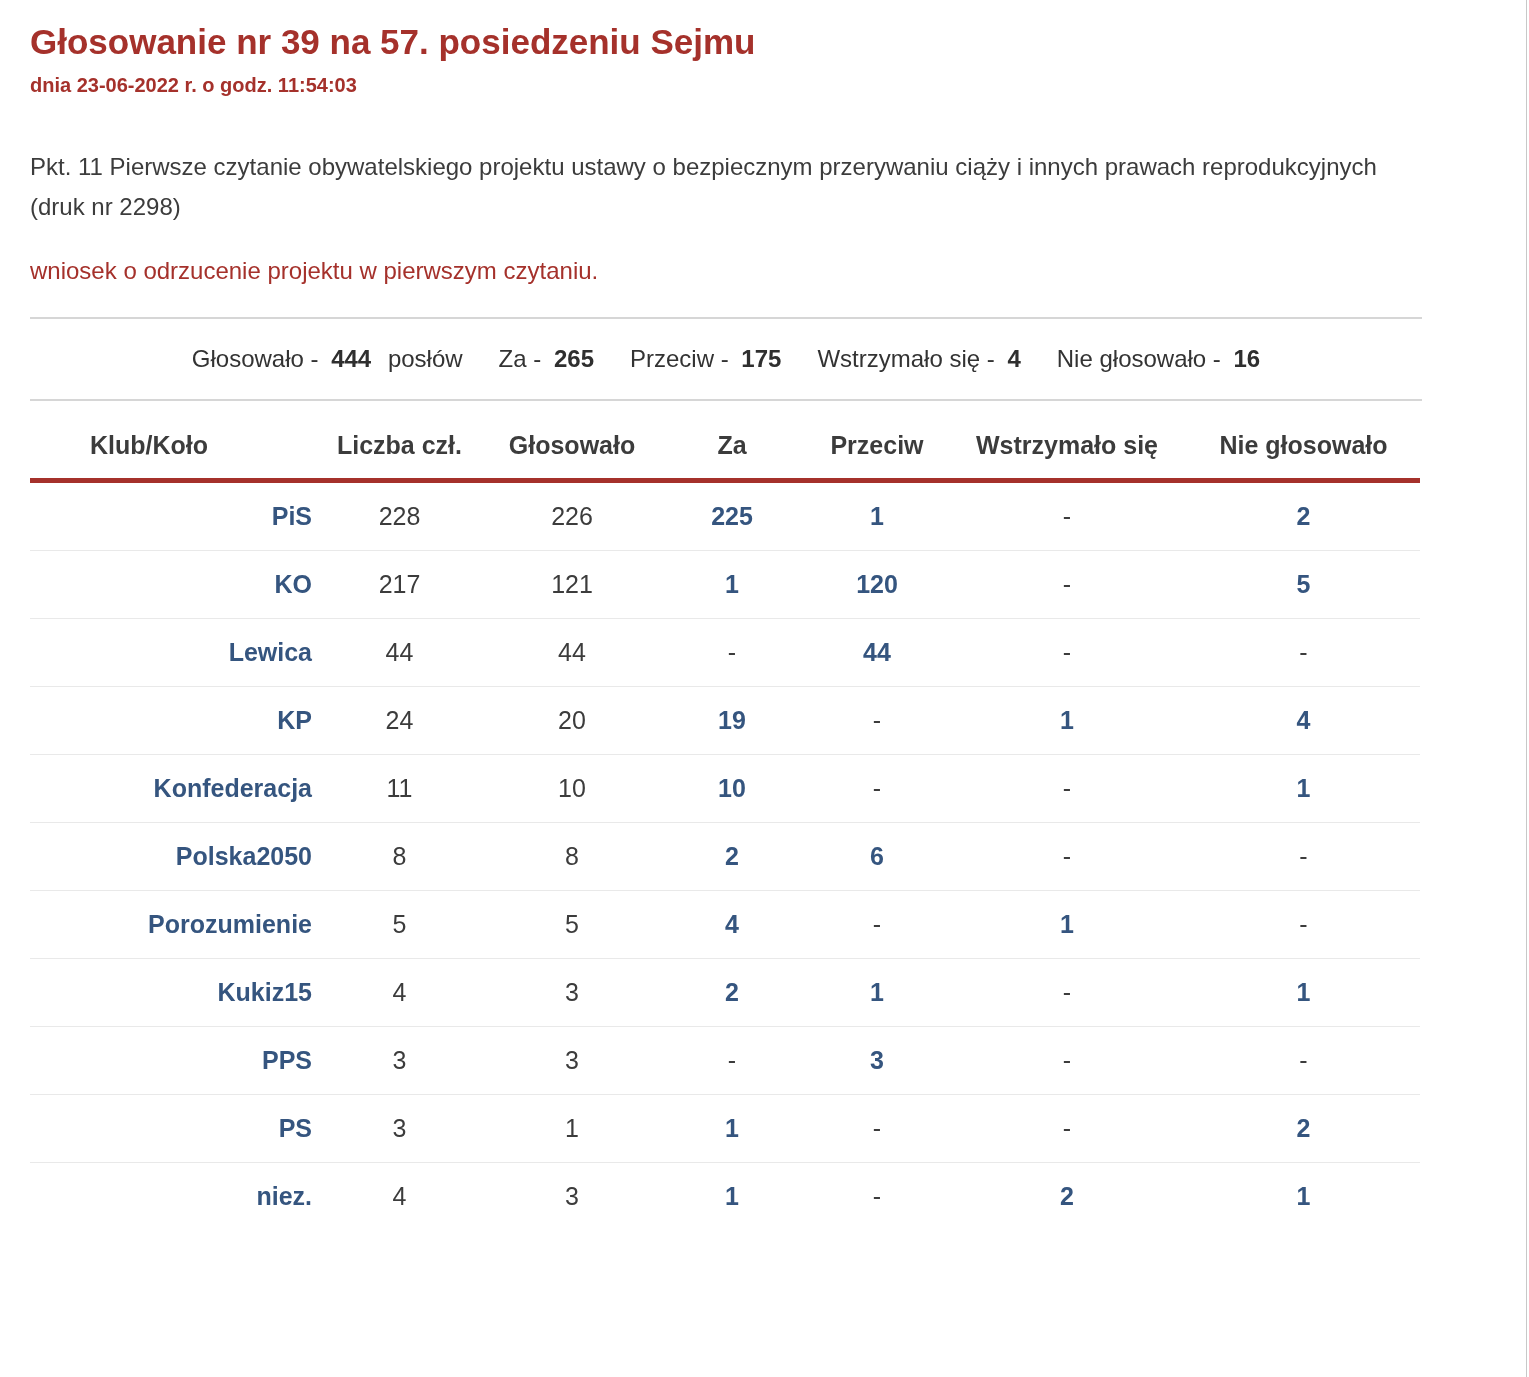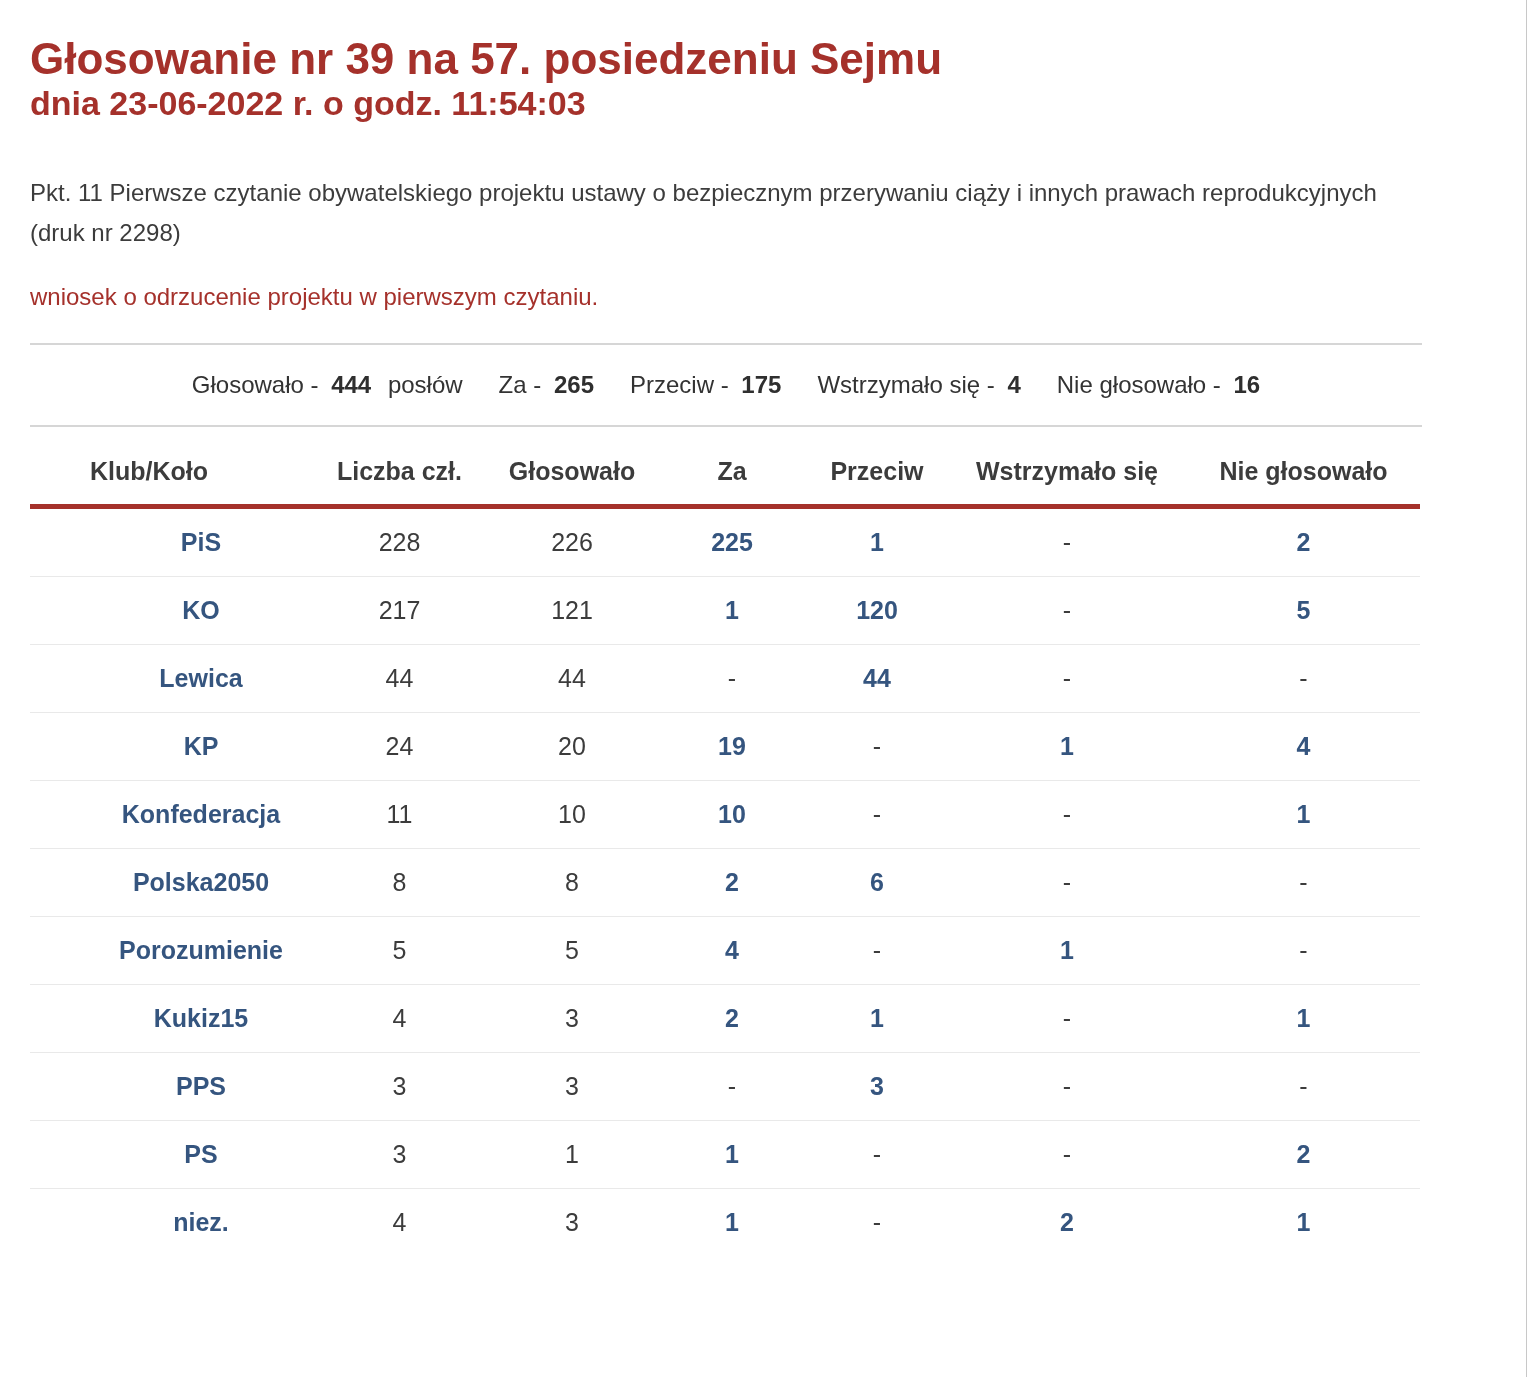--- a/index.html
+++ b/index.html
@@ -12,25 +12,25 @@
   }
   *{box-sizing:border-box;margin:0;padding:0;}
   html,body{background:#ffffff;}
   body{
     width:1529px;height:1377px;position:relative;overflow:hidden;
     font-family:"Liberation Sans","DejaVu Sans",sans-serif;
     color:var(--text_dark);
   }
   .page{padding:22px 0 0 30px;width:1420px;}
   h1.title{
-    font-size:44px;font-weight:700;color:var(--accent_red);
-    letter-spacing:0;margin-top:12px;
+    font-size:35px;font-weight:700;color:var(--accent_red);
+    letter-spacing:0;
   }
   h2.subtitle{
-    font-size:34px;font-weight:700;color:var(--accent_red);
+    font-size:20px;font-weight:700;color:var(--accent_red);margin-top:12px;
   }
   p.description{
     font-size:24px;line-height:40px;color:var(--text_dark);
     margin-top:50px;max-width:1360px;
   }
   a.motion-link{
     display:inline-block;margin-top:30px;font-size:24px;
     color:var(--accent_red);text-decoration:none;cursor:pointer;
   }
   hr.rule{
@@ -53,21 +53,21 @@
     padding:6px 0 18px;border-bottom:5px solid var(--accent_red);
     text-align:center;
     margin-top:12px;
   }
   thead th.first{text-align:left;padding-left:60px;}
   tbody td{
     font-size:25px;padding:19px 0;border-bottom:1px solid var(--row_border);
     text-align:center;color:var(--text_dark);
   }
   tbody tr:last-child td{border-bottom:none;}
-  td.c-club{text-align:center;padding-left:60px;}
+  td.c-club{text-align:right;padding-left:60px;}
   .club{color:var(--link_blue);font-weight:700;cursor:pointer;}
   .vote-val{color:var(--link_blue);font-weight:700;cursor:pointer;text-align:right;}
   .vote-val.dash{color:var(--text_dark);font-weight:400;cursor:default;}
   .window-edge{
     position:absolute;top:0;right:2px;width:1px;height:1377px;
     background:var(--edge_line);
   }
 </style>
 </head>
 <body>

